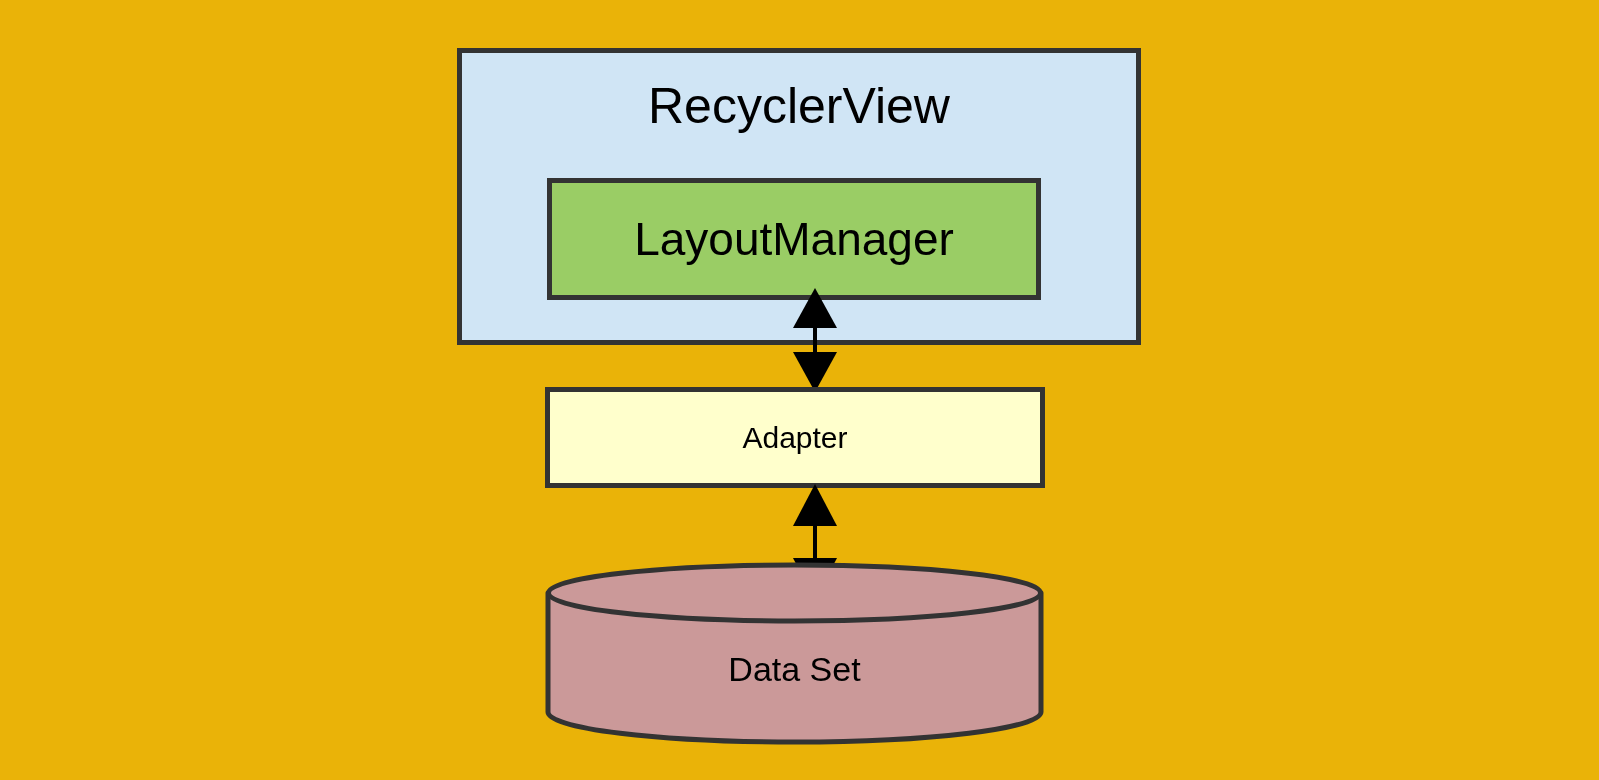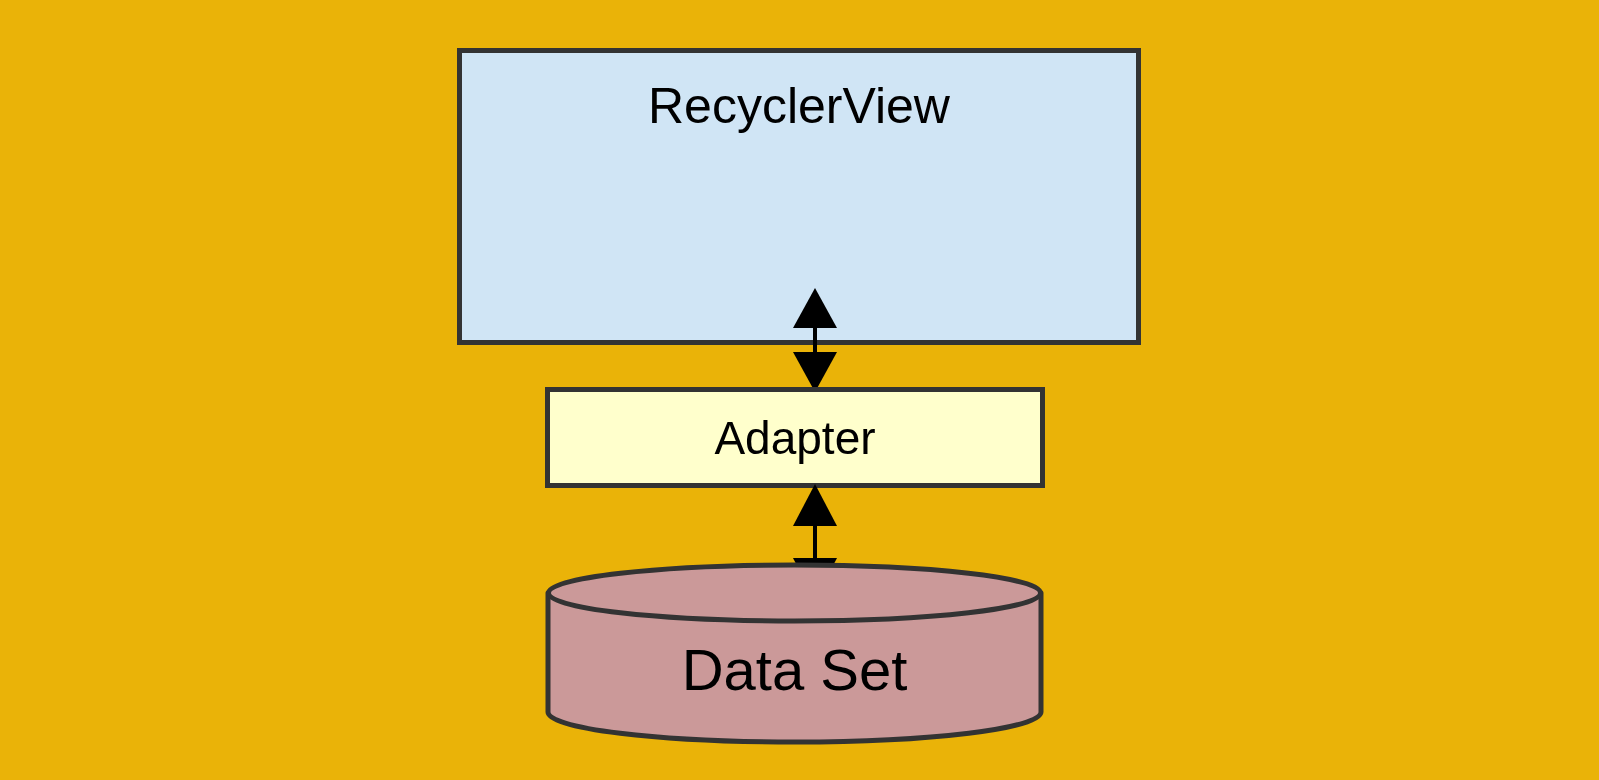--- a/index.html
+++ b/index.html
@@ -76,21 +76,21 @@
   #adapter-node {
     left: 545px;
     top: 387px;
     width: 500px;
     height: 101px;
     background: #ffffcc;
     border-width: 5px;
     align-items: center;
   }
   #adapter-node .node-label {
-    font-size: 46px;
+    font-size: 30px;
     line-height: 1;
   }
 
   
   #dataset-node {
     left: 543px;
     top: 560px;
     width: 503px;
     height: 185px;
   }
@@ -102,21 +102,21 @@
   }
   #dataset-node .node-label {
     position: absolute;
     left: 0;
     top: 0;
     width: 503px;
     height: 185px;
     display: flex;
     align-items: center;
     justify-content: center;
-    font-size: 58px;
+    font-size: 34px;
     padding-top: 34px;
     box-sizing: border-box;
   }
 
   
   .arrow-svg {
     position: absolute;
     overflow: visible;
   }
   #arrow-lm-adapter {
@@ -134,20 +134,23 @@
 </style>
 </head>
 <body>
 
 <div id="canvas" style="background: #eab308;">
 
   <div class="node rect-node" id="recyclerview-node" style="background: rgb(208, 229, 245); border-color: rgb(51, 51, 51);">
     <span class="node-label">RecyclerView</span>
   </div>
 
+  <div class="node rect-node" id="layoutmanager-node" style="background: rgb(154, 205, 101); border-color: rgb(51, 51, 51);">
+    <span class="node-label">LayoutManager</span>
+  </div>
 
   <svg class="arrow-svg" id="arrow-lm-adapter" viewBox="0 0 90 104" width="90" height="104">
     <line x1="45" y1="16" x2="45" y2="88" stroke="#000000" stroke-width="4"></line>
     <polygon points="45,0 67,40 23,40" fill="#000000"></polygon>
     <polygon points="45,104 23,64 67,64" fill="#000000"></polygon>
   </svg>
 
   <div class="node rect-node" id="adapter-node" style="background: rgb(255, 255, 204); border-color: rgb(51, 51, 51);">
     <span class="node-label">Adapter</span>
   </div>

